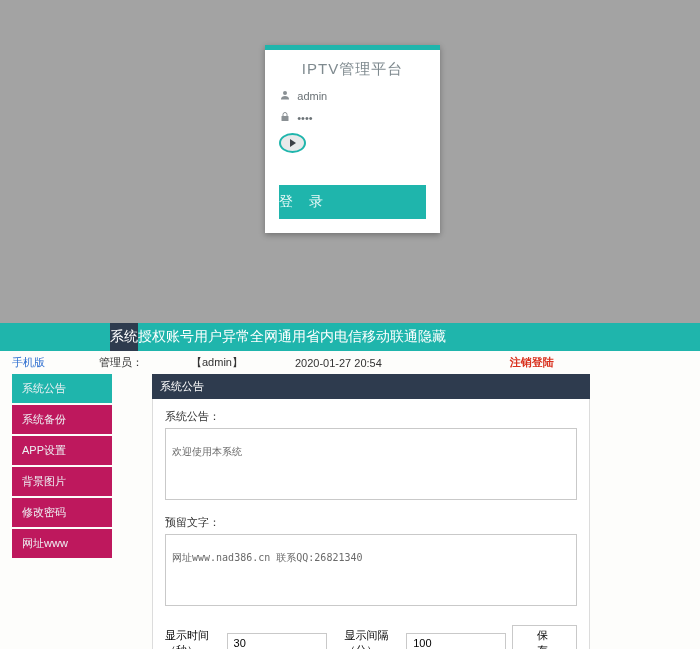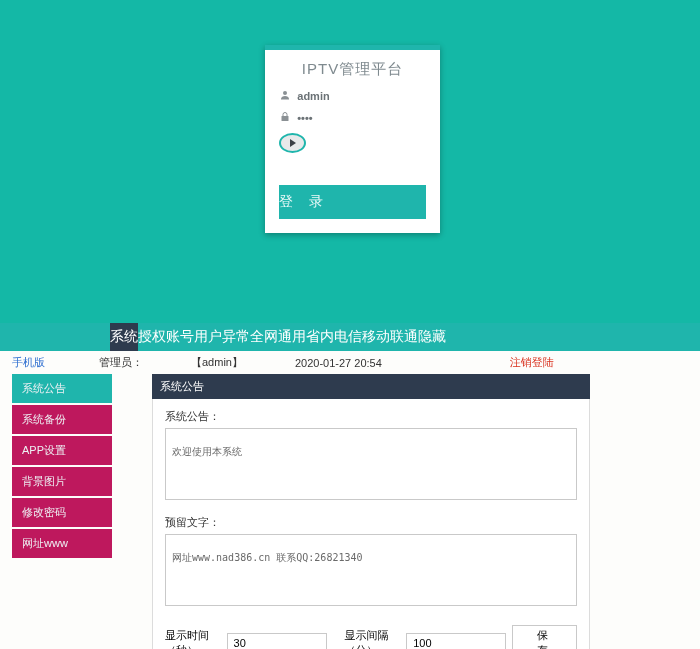--- a/index.html
+++ b/index.html
@@ -1,38 +1,38 @@
 <!DOCTYPE html>
 <html><head>
 <meta charset="utf-8">
 <style>
   * { box-sizing: border-box; margin: 0; padding: 0; }
   body { font-family: "Microsoft YaHei", Arial, sans-serif; font-size: 12px; width: 700px; }
 
   
-  .top-area { background: #14b8a6; height: 323px; position: relative; }
+  .top-area { background: #a3a3a3; height: 323px; position: relative; }
   .login-box { position: absolute; left: 265px; top: 45px; width: 175px; background: #fff; border-top: 5px solid #1fb5ac; box-shadow: 0 2px 6px rgba(0,0,0,.3); }
   .login-inner { padding: 10px 14px 14px 14px; }
   .login-title { text-align: center; color: #7f8a8f; font-size: 15px; letter-spacing: 1px; margin-bottom: 10px; }
   .login-row { display: flex; align-items: center; margin: 8px 0; }
   .login-row .ico { width: 14px; height: 14px; margin-right: 6px; color: #8a9094; }
-  .login-row input { border: none; outline: none; font-size: 11px; color: #6b7276; width: 100%; background: transparent; font-weight: bold; }
+  .login-row input { border: none; outline: none; font-size: 11px; color: #6b7276; width: 100%; background: transparent; }
   .captcha-row .cap-box { width: 34px; height: 20px; background: #e7e9ea; border: 2px solid #1fb5ac; border-radius: 50%; margin-right: 6px; display:flex;align-items:center;justify-content:center; }
   .cap-arrow { width:0;height:0;border-left:6px solid #3b4046;border-top:4px solid transparent;border-bottom:4px solid transparent; }
   .login-btn { margin: 10px 14px 14px 14px; background: #1fb5ac; color: #eafaf8; text-align: left; padding: 8px 0; font-size: 14px; letter-spacing: 6px; cursor: pointer; }
 
   
   .admin-area { background: #fdfdfb; }
   .top-nav { display: flex; height: 28px; background: #1fb5ac; align-items: stretch; padding-left: 110px; }
   .top-nav .tab { color: #fff; font-size: 14px; padding: 0 0; display: flex; align-items: center; cursor: pointer; }
   .top-nav .tab.active { background: #2e3b4e; }
 
   .status-bar { display: flex; align-items: center; padding: 4px 12px; font-size: 11px; color: #333; gap: 48px; }
   .status-bar .blue { color: #2f6fd0; margin-right: 6px; }
-  .status-bar .red { color: #d9311e; margin-left: 80px; }
+  .status-bar .red { color: #d9311e; margin-left: 80px; font-weight: bold; }
 
   .main { display: flex; padding: 0 0 30px 12px; }
   .side { width: 100px; }
   .side .item { background: #be185d; color: #eef1f4; font-size: 11px; padding: 7px 10px; margin-bottom: 2px; cursor: pointer; }
   .side .item.active { background: #1fb5ac; }
 
   .content { flex: 1; margin-left: 40px; margin-right: 110px; }
   .panel-header { background: #2e3b4e; color: #fff; font-size: 11px; padding: 5px 8px; }
   .panel-body { border: 1px solid #dcdcdc; border-top: none; padding: 10px 12px; background: #fff; }
   .field-label { font-size: 11px; margin-bottom: 4px; color: #333; }

